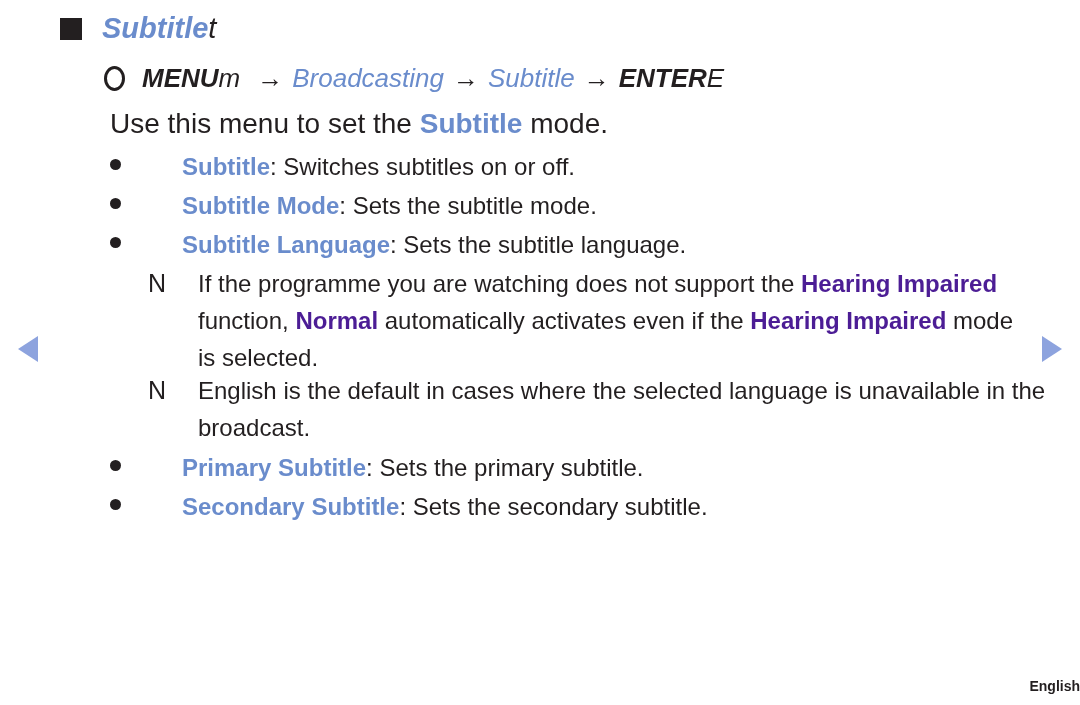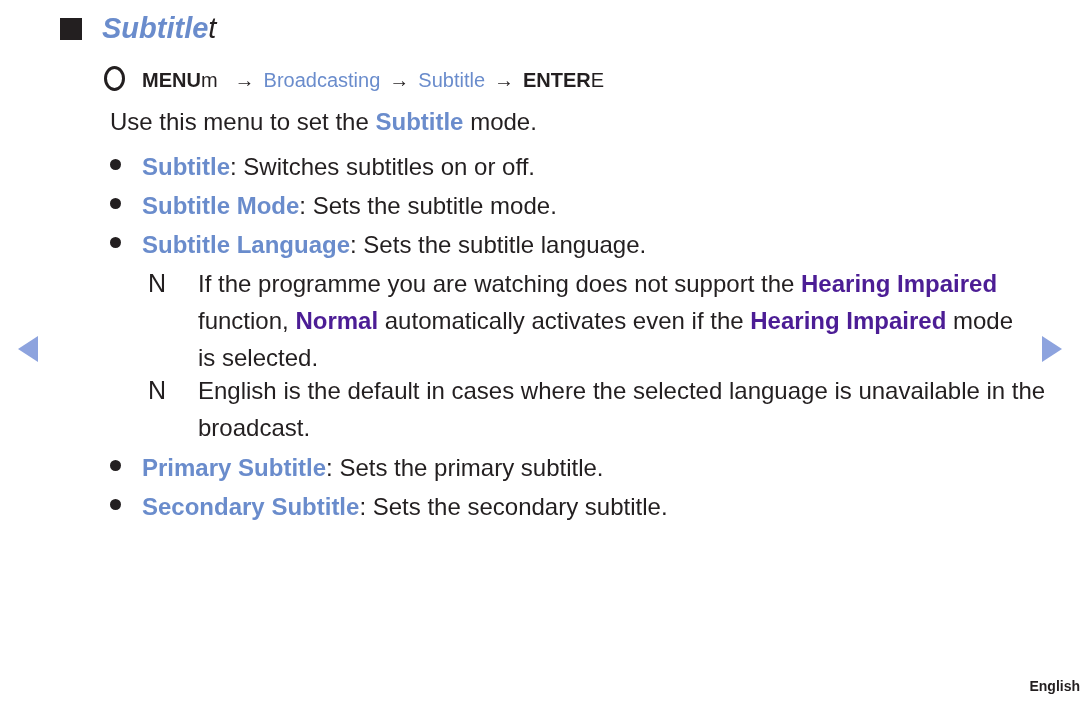--- a/index.html
+++ b/index.html
@@ -64,25 +64,26 @@
     font-style: italic;
   }
   .heading-text .blue { color: #6a8ccc; }
   .heading-text .blk  { color: #231f20; font-weight: normal; }
 
   
   .menu-path {
     position: absolute;
     left: 104px;
     top: 62px;
-    font-size: 20px;
+    font-size: 26px;
     line-height: 1;
     white-space: nowrap;
     display: flex;
     align-items: baseline;
+    font-style: italic;
   }
   .ring-glyph {
     display: inline-block;
     width: 21px;
     height: 25px;
     border: 3px solid #231f20;
     border-radius: 50%;
     margin-right: 17px;
     position: relative;
     top: 4px;
@@ -93,34 +94,35 @@
   .menu-path .norm   { font-weight: normal; color: #231f20; }
   .menu-path .blue   { color: #6a8ccc; font-weight: normal; }
   .menu-path .arrow  { color: #231f20; padding: 0 9px; font-weight: normal; }
   .menu-path .gap    { display: inline-block; width: 8px; }
 
   
   .intro {
     position: absolute;
     left: 110px;
     top: 110px;
-    font-size: 24px;
+    font-size: 28px;
     line-height: 1;
     white-space: nowrap;
   }
   .intro .blue { color: #6a8ccc; font-weight: bold; }
 
   .bullet-line {
     position: absolute;
     left: 110px;
     font-size: 24px;
     line-height: 1;
     white-space: nowrap;
     display: flex;
     align-items: baseline;
+    gap: 40px;
   }
   .dot {
     display: inline-block;
     width: 11px;
     height: 11px;
     border-radius: 50%;
     background: #231f20;
     margin-right: 21px;
     position: relative;
     top: -5px;

